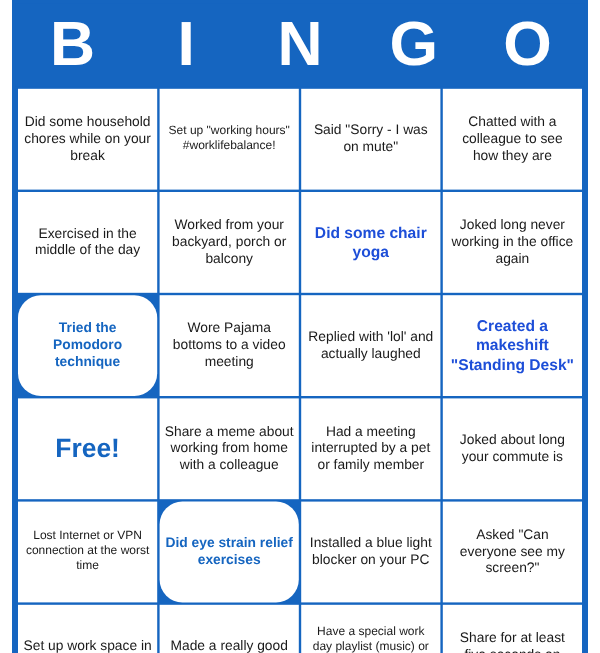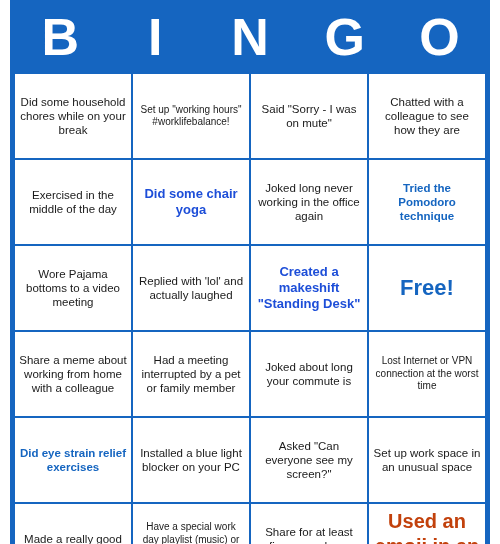--- a/index.html
+++ b/index.html
@@ -63,39 +63,41 @@
       color: #1d4ed8;
     }
     .bingo-cell.extra-large-bold {
       font-size: 20px;
       font-weight: bold;
       color: #c2410c;
     }
     .bingo-cell.bold-blue {
       font-weight: bold;
       color: #1565c0;
+      border-radius: 19px;
     }
   </style>
 </head>
 <body>
 
 <div class="bingo-card">
   <div class="bingo-header">
     <div class="bingo-letter">B</div>
     <div class="bingo-letter">I</div>
     <div class="bingo-letter">N</div>
     <div class="bingo-letter">G</div>
     <div class="bingo-letter">O</div>
   </div>
   <div class="bingo-grid" id="bingo-grid">
   <div class="bingo-cell">Did some household chores while on your break</div>
       <div class="bingo-cell small-text">Set up "working hours" #worklifebalance!</div>
       <div class="bingo-cell">Said "Sorry - I was on mute"</div>
       <div class="bingo-cell">Chatted with a colleague to see how they are</div>
       <div class="bingo-cell">Exercised in the middle of the day</div>
+      <div class="bingo-cell">Worked from your backyard, porch or balcony</div>
       <div class="bingo-cell large-bold">Did some chair yoga</div>
       <div class="bingo-cell">Joked long never working in the office again</div>
       <div class="bingo-cell bold-blue">Tried the Pomodoro technique</div>
       <div class="bingo-cell">Wore Pajama bottoms to a video meeting</div>
       <div class="bingo-cell">Replied with 'lol' and actually laughed</div>
       <div class="bingo-cell large-bold">Created a makeshift "Standing Desk"</div>
       <div class="bingo-cell free">Free!</div>
       <div class="bingo-cell">Share a meme about working from home with a colleague</div>
       <div class="bingo-cell">Had a meeting interrupted by a pet or family member</div>
       <div class="bingo-cell">Joked about long your commute is</div>

